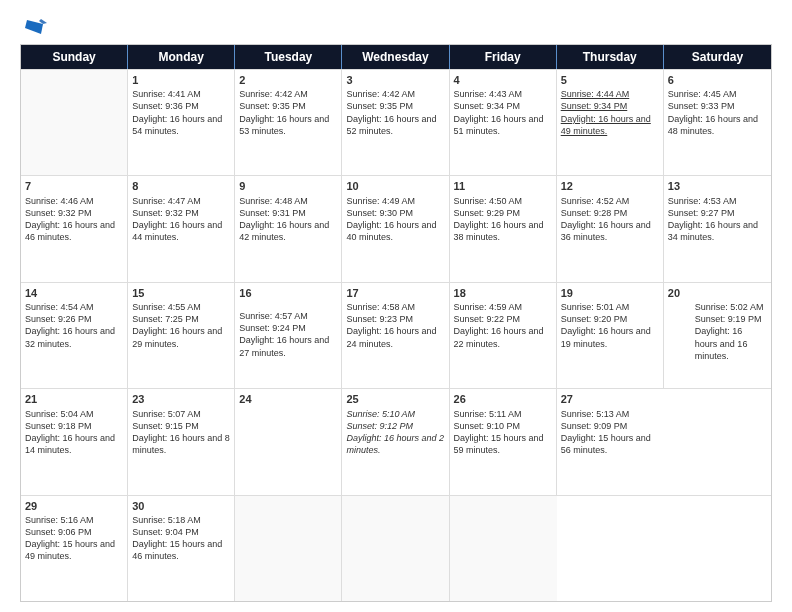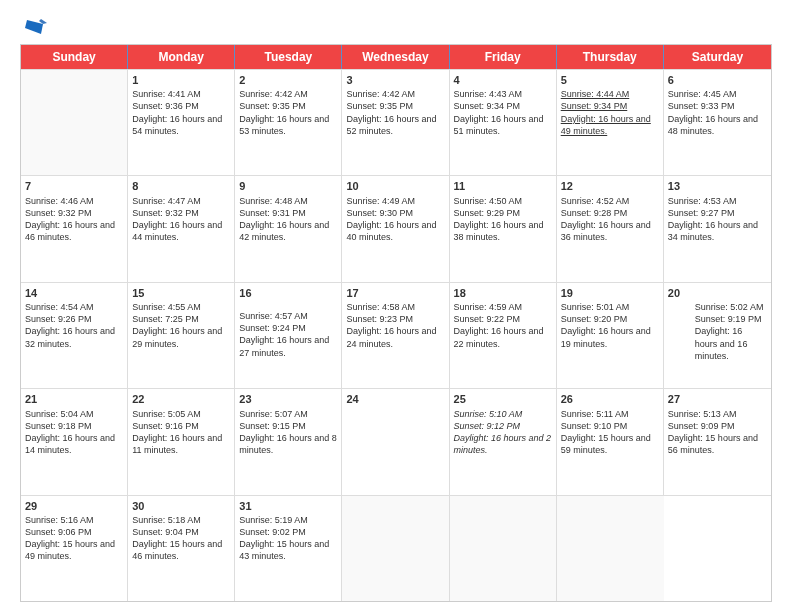--- a/index.html
+++ b/index.html
@@ -60,21 +60,21 @@
     }
     .calendar {
       flex: 1;
       display: flex;
       flex-direction: column;
       border: 1px solid #ccc;
     }
     .cal-header-row {
       display: grid;
       grid-template-columns: repeat(7, 1fr);
-      background: #ef4444;
+      background: #0f172a;
     }
     .cal-header-cell {
       color: #fff;
       font-size: 12px;
       font-weight: bold;
       padding: 5px 4px;
       text-align: center;
       border-right: 1px solid #5a8fcc;
     }
     .cal-header-cell:last-child { border-right: none; }
@@ -274,26 +274,20 @@
           </div>
         </div>
         <div class="cal-row">
           <div class="cal-cell">
             <span class="day-num">21</span>
             <div class="cell-text" style="white-space: pre-line;">Sunrise: 5:04 AM
 Sunset: 9:18 PM
 Daylight: 16 hours and 14 minutes.</div>
           </div>
           <div class="cal-cell">
-            <span class="day-num">22</span>
-            <div class="cell-text" style="white-space: pre-line;">Sunrise: 5:05 AM
-Sunset: 9:16 PM
-Daylight: 16 hours and 11 minutes.</div>
-          </div>
-          <div class="cal-cell">
             <span class="day-num">23</span>
             <div class="cell-text" style="white-space: pre-line;">Sunrise: 5:07 AM
 Sunset: 9:15 PM
 Daylight: 16 hours and 8 minutes.</div>
           </div>
           <div class="cal-cell">
             <span class="day-num">24</span>
           </div>
           <div class="cal-cell">
             <span class="day-num">25</span>
@@ -319,26 +313,20 @@
             <span class="day-num">29</span>
             <div class="cell-text" style="white-space: pre-line;">Sunrise: 5:16 AM
 Sunset: 9:06 PM
 Daylight: 15 hours and 49 minutes.</div>
           </div>
           <div class="cal-cell">
             <span class="day-num">30</span>
             <div class="cell-text" style="white-space: pre-line;">Sunrise: 5:18 AM
 Sunset: 9:04 PM
 Daylight: 15 hours and 46 minutes.</div>
-          </div>
-          <div class="cal-cell">
-            <span class="day-num">31</span>
-            <div class="cell-text" style="white-space: pre-line;">Sunrise: 5:19 AM
-Sunset: 9:02 PM
-Daylight: 15 hours and 43 minutes.</div>
           </div>
           <div class="cal-cell empty"></div>
           <div class="cal-cell empty"></div>
           <div class="cal-cell empty"></div>
         </div>
       </div>
   </div>
 </div>
 
 </body></html>

